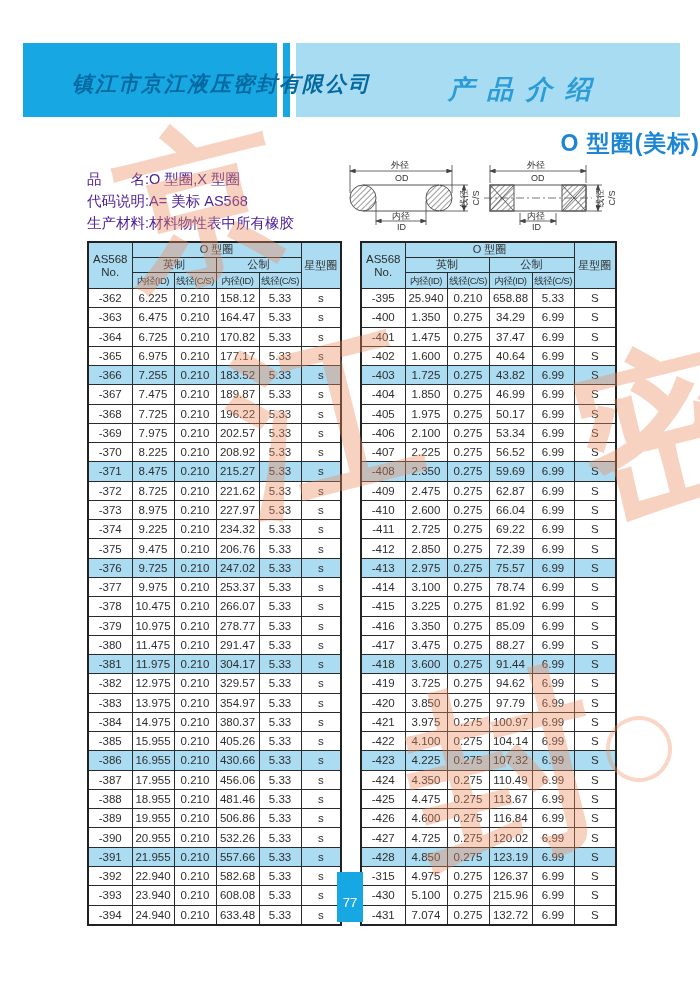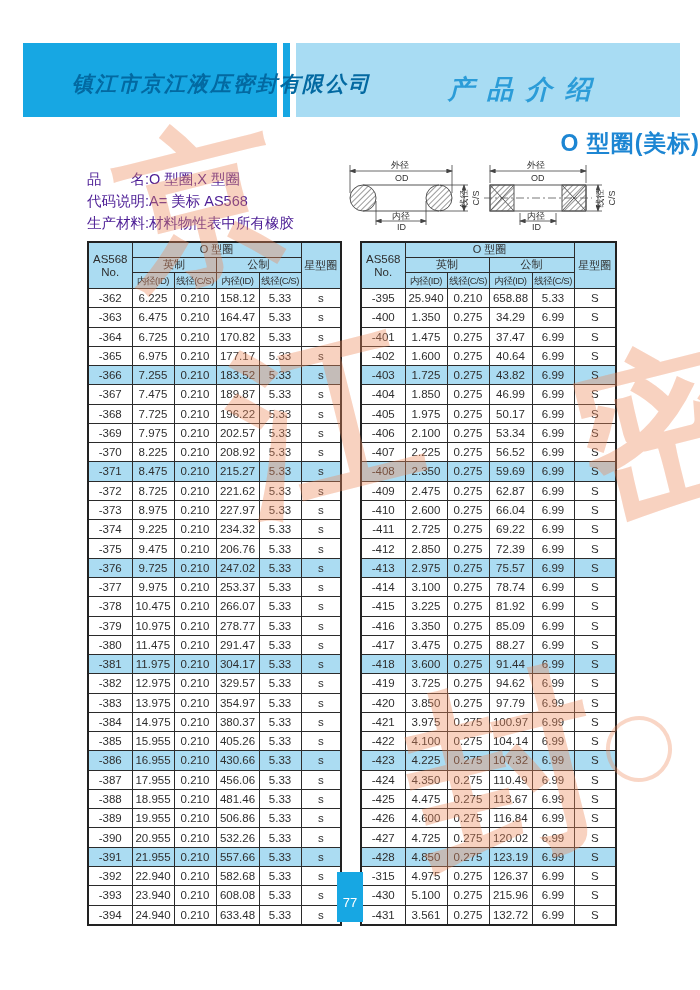--- a/index.html
+++ b/index.html
@@ -714,21 +714,21 @@
           <tr>
             <td>-430</td>
             <td>5.100</td>
             <td>0.275</td>
             <td>215.96</td>
             <td>6.99</td>
             <td>S</td>
           </tr>
           <tr>
             <td>-431</td>
-            <td>3.561</td>
+            <td>7.074</td>
             <td>0.275</td>
             <td>132.72</td>
             <td>6.99</td>
             <td>S</td>
           </tr>
         </tbody>
       </table>
     </div>
 
   <div class="pagenum">77</div>

